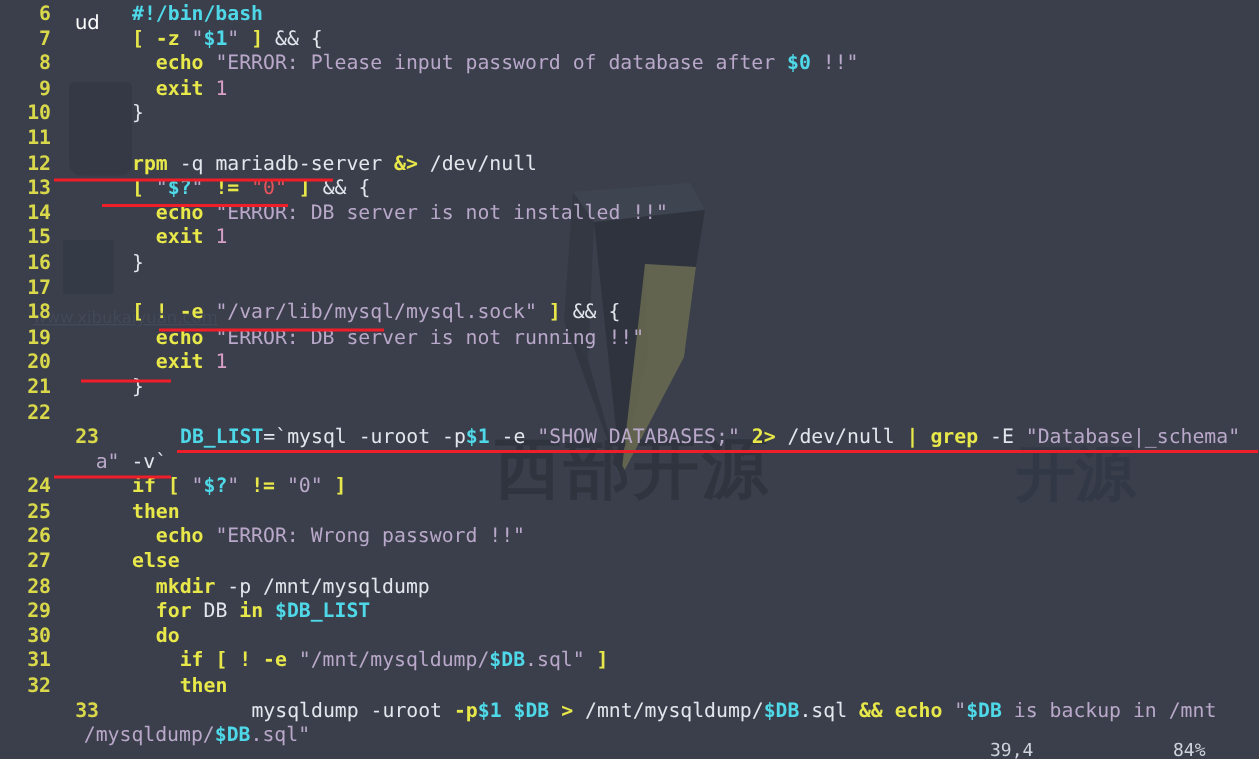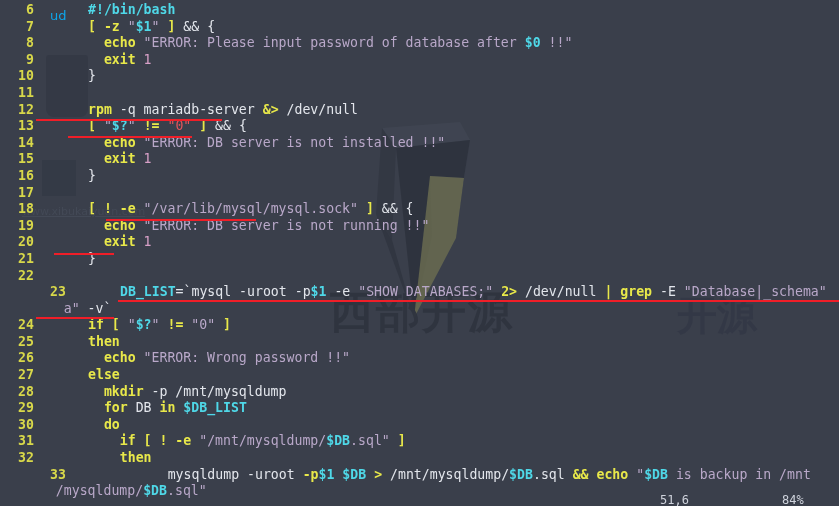--- a/index.html
+++ b/index.html
@@ -44,21 +44,21 @@
     opacity:.9;
   }
   #wm-cup2{
     left:42px; top:160px; width:34px; height:36px;
     background:#343945;
     opacity:.85;
   }
   #wm-ud{
     left:50px; top:8px;
     font-family:"DejaVu Sans", sans-serif;
-    font-size:13px; color:#0ea5e9;
+    font-size:13px; color:#ffffff;
   }
   #wm-right{
     left:660px; top:288px;
     font-family:"DejaVu Sans", sans-serif;
     font-size:40px; font-weight:bold; color:#333846;
     white-space:nowrap; opacity:.9;margin-left:17px;
   }
 
   
   #code{
@@ -132,17 +132,17 @@
   <div id="annots">
       <div class="u" style="left: 36px; top: 119px; width: 186px;"></div>
       <div class="u" style="left: 68px; top: 136px; width: 124px;"></div>
       <div class="u" style="left: 106px; top: 219px; width: 150px;"></div>
       <div class="u" style="left: 54px; top: 253px; width: 60px;"></div>
       <div class="u" style="left: 118px; top: 300px; width: 721px;"></div>
       <div class="u" style="left: 36px; top: 317px; width: 78px;"></div>
     </div>
 
   <div id="status">
-    <span class="pos">51,6</span>
+    <span class="pos">39,4</span>
     <span class="pct">84%</span>
   </div>
 
 </div>
 
 </body></html>

